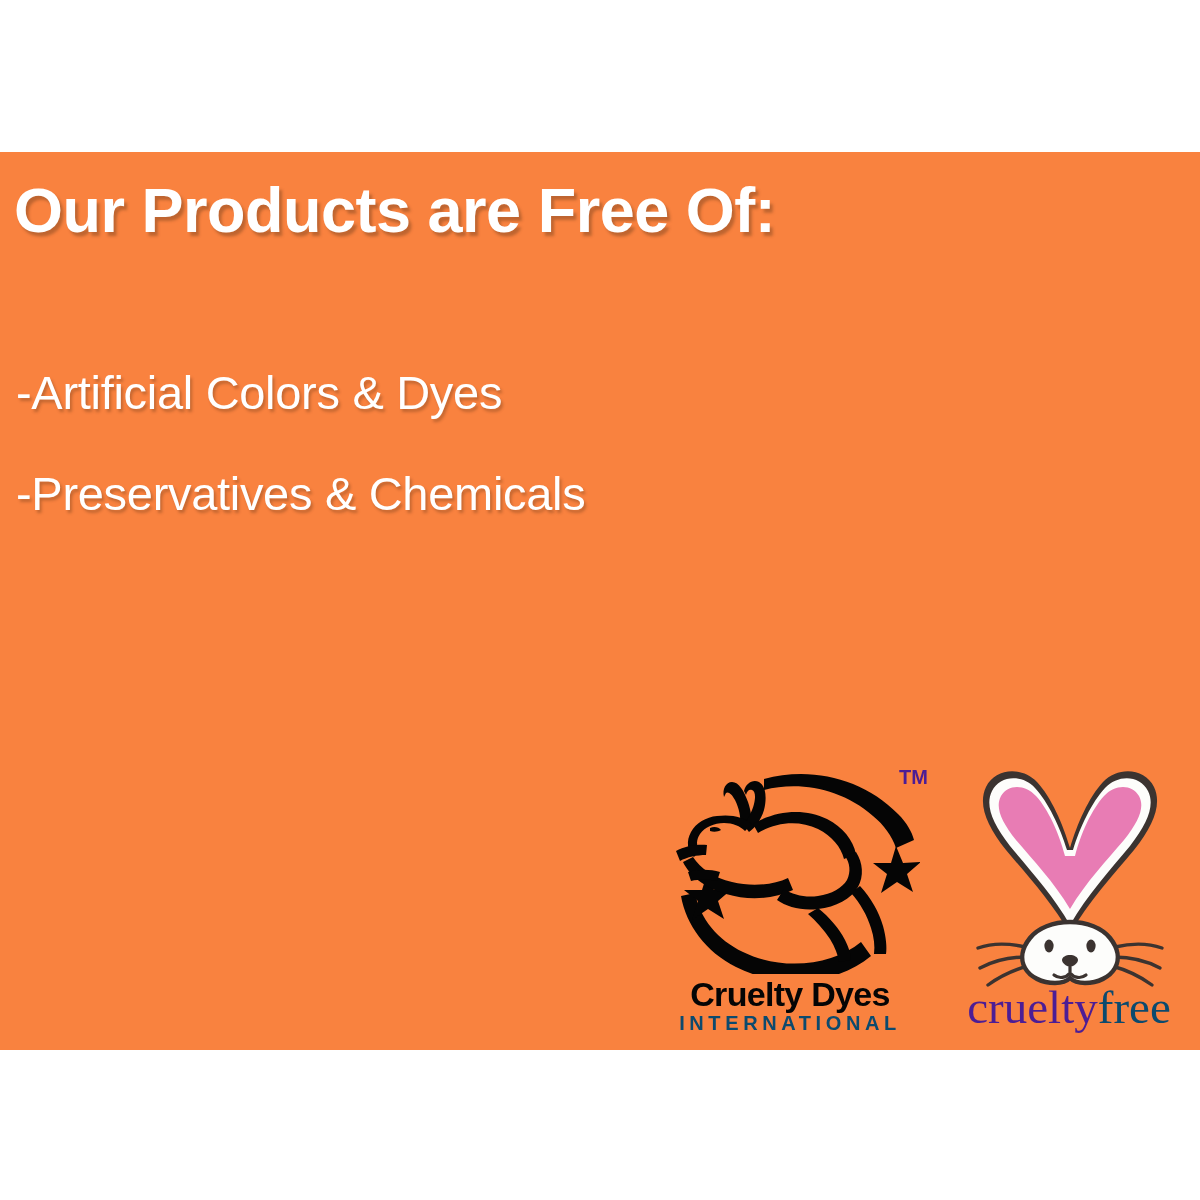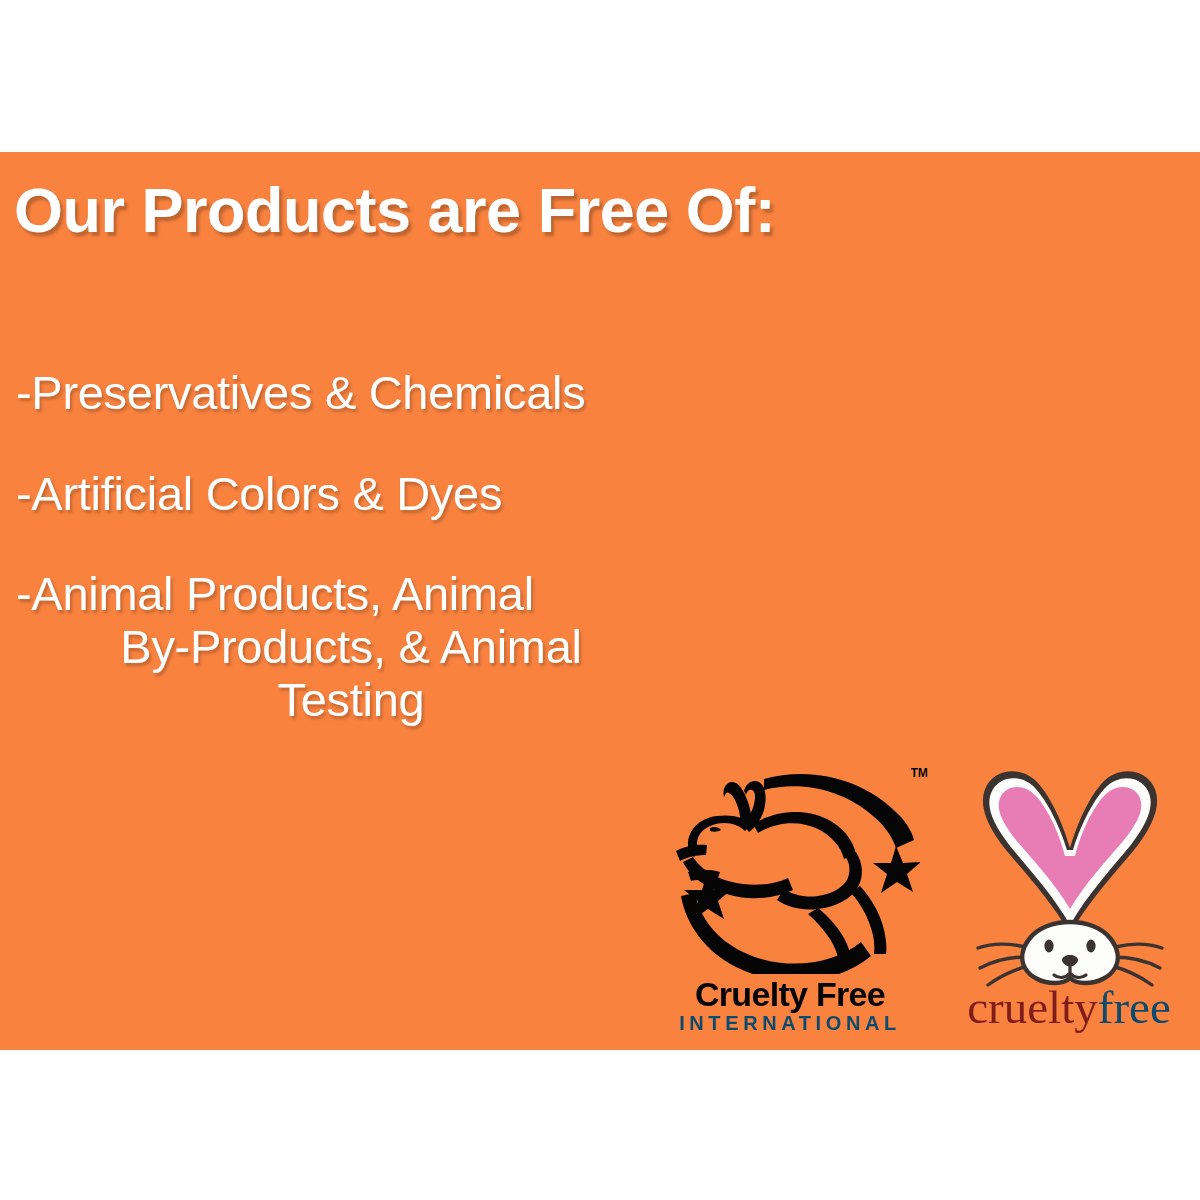--- a/index.html
+++ b/index.html
@@ -128,44 +128,39 @@
     position: absolute;
     left: 0;
     top: 222px;
     width: 262px;
     text-align: center;
     font-family: "Liberation Serif", serif;
     font-size: 47px;
     line-height: 1;
     white-space: nowrap;
   }
-  .pcf-cruelty { color: #7f1d1d; }
+  .pcf-cruelty { color: #4c1d95; }
   .pcf-free { color: #0c4a6e; }
 </style>
 </head>
 <body>
 
 <div class="canvas">
 
   <div class="panel">
 
     <div class="headline">Our Products are Free Of:</div>
 
     <div class="bullets">
 
+      <div class="bullet single">-Artificial Colors &amp; Dyes</div>
+
       <div class="bullet single">-Preservatives &amp; Chemicals</div>
 
-      <div class="bullet single">-Artificial Colors &amp; Dyes</div>
-
-
-      <div class="bullet multiline">
-        <span class="ln ln1">-Animal Products, Animal</span>
-        <span class="ln">By-Products, &amp; Animal</span>
-        <span class="ln">Testing</span>
-      </div>
+
 
     </div>
 
     <div class="logos">
 
       <div class="logo-cfi">
         <div class="mark">
           <svg viewBox="0 0 260 212" width="260" height="212" aria-hidden="true">
             <g fill="#050505">
 
@@ -207,23 +202,23 @@
 
               <path d="M200 124 C211 136 219 150 223 164 C226 175 227 185 226 192
                        L214 192 C215 184 214 175 211 166 C207 153 200 141 191 131 Z"></path>
 
               <path d="M16 89 C25 84 37 82 47 83 L46 93 C37 93 27 95 20 99 Z"></path>
 
               <path d="M28 110 C38 107 50 107 60 110 L57 119 C49 117 39 117 31 119 Z"></path>
             </g>
           </svg>
         </div>
-        <div class="trademark" style="position:absolute; right:-8px; top:4px; font-size:12px; font-weight:bold; color:#000000;">TM</div>
+        <div class="trademark" style="position:absolute; right:-8px; top:4px; font-size:20px; font-weight:bold; color:#4c1d95;">TM</div>
         <div class="cfi-wordmark">
-          <span class="cfi-cruelty-free">Cruelty Free</span>
+          <span class="cfi-cruelty-free">Cruelty Dyes</span>
           <span class="cfi-international">INTERNATIONAL</span>
         </div>
       </div>
 
       <div class="logo-pcf">
         <div class="mark">
           <svg viewBox="0 0 245 228" width="245" height="228" aria-hidden="true">
 
             <g>
               <path d="M122 172 C104 140 78 112 58 88 C38 63 30 42 38 25

